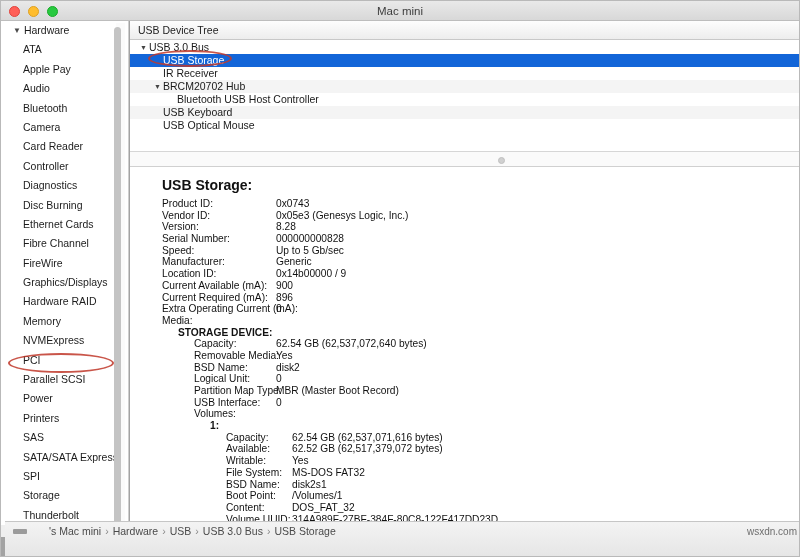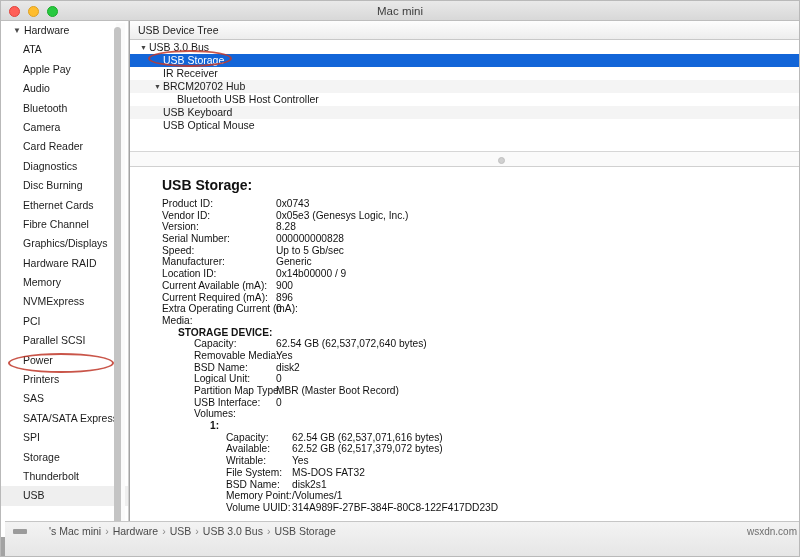--- a/index.html
+++ b/index.html
@@ -186,24 +186,26 @@
 
   <div class="sidebar">
     <div id="sidebar-rows">
         <div class="sb-row group"><span class="tri">▼</span><span>Hardware</span></div>
         <div class="sb-row item"><span>ATA</span></div>
         <div class="sb-row item"><span>Apple Pay</span></div>
         <div class="sb-row item"><span>Audio</span></div>
         <div class="sb-row item"><span>Bluetooth</span></div>
         <div class="sb-row item"><span>Camera</span></div>
         <div class="sb-row item"><span>Card Reader</span></div>
+        <div class="sb-row item"><span>Controller</span></div>
         <div class="sb-row item"><span>Diagnostics</span></div>
         <div class="sb-row item"><span>Disc Burning</span></div>
         <div class="sb-row item"><span>Ethernet Cards</span></div>
         <div class="sb-row item"><span>Fibre Channel</span></div>
+        <div class="sb-row item"><span>FireWire</span></div>
         <div class="sb-row item"><span>Graphics/Displays</span></div>
         <div class="sb-row item"><span>Hardware RAID</span></div>
         <div class="sb-row item"><span>Memory</span></div>
         <div class="sb-row item"><span>NVMExpress</span></div>
         <div class="sb-row item"><span>PCI</span></div>
         <div class="sb-row item"><span>Parallel SCSI</span></div>
         <div class="sb-row item"><span>Power</span></div>
         <div class="sb-row item"><span>Printers</span></div>
         <div class="sb-row item"><span>SAS</span></div>
         <div class="sb-row item"><span>SATA/SATA Express</span></div>
@@ -330,22 +332,26 @@
           </div>
           <div class="d-row">
             <span class="d-lab" style="left: 96px;">File System:</span>
             <span class="d-val" style="left: 162px;">MS-DOS FAT32</span>
           </div>
           <div class="d-row">
             <span class="d-lab" style="left: 96px;">BSD Name:</span>
             <span class="d-val" style="left: 162px;">disk2s1</span>
           </div>
           <div class="d-row">
-            <span class="d-lab" style="left: 96px;">Memory Point:</span>
+            <span class="d-lab" style="left: 96px;">Boot Point:</span>
             <span class="d-val" style="left: 162px;">/Volumes/1</span>
+          </div>
+          <div class="d-row">
+            <span class="d-lab" style="left: 96px;">Content:</span>
+            <span class="d-val" style="left: 162px;">DOS_FAT_32</span>
           </div>
           <div class="d-row">
             <span class="d-lab" style="left: 96px;">Volume UUID:</span>
             <span class="d-val" style="left: 162px;">314A989F-27BF-384F-80C8-122F417DD23D</span>
           </div>
         </div>
 
     </div>
   </div>
   <div class="oval" id="oval-usb-storage"></div>

